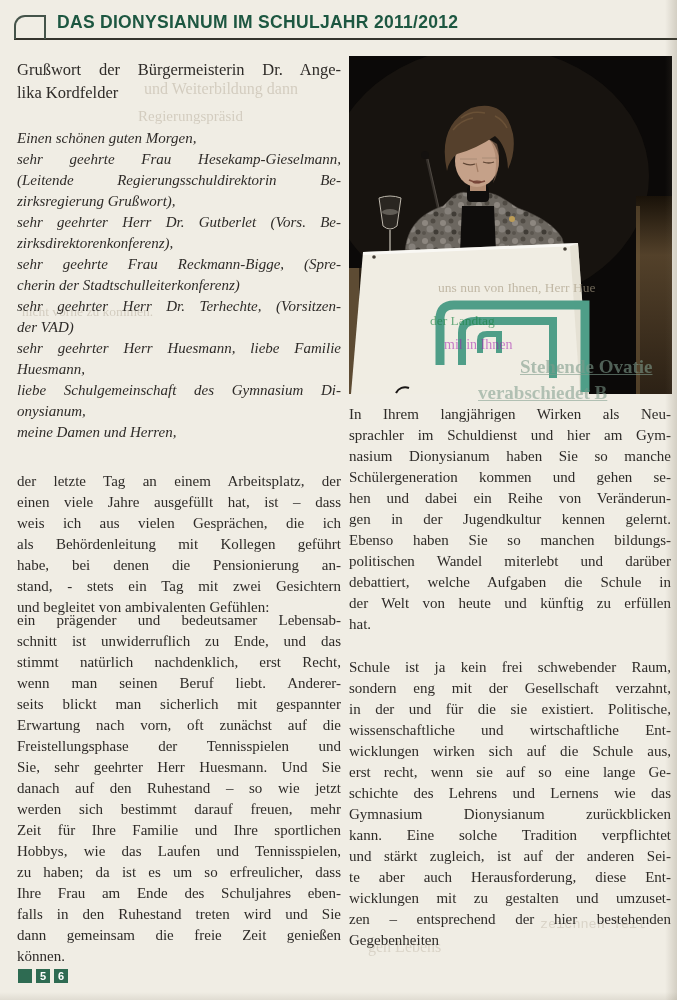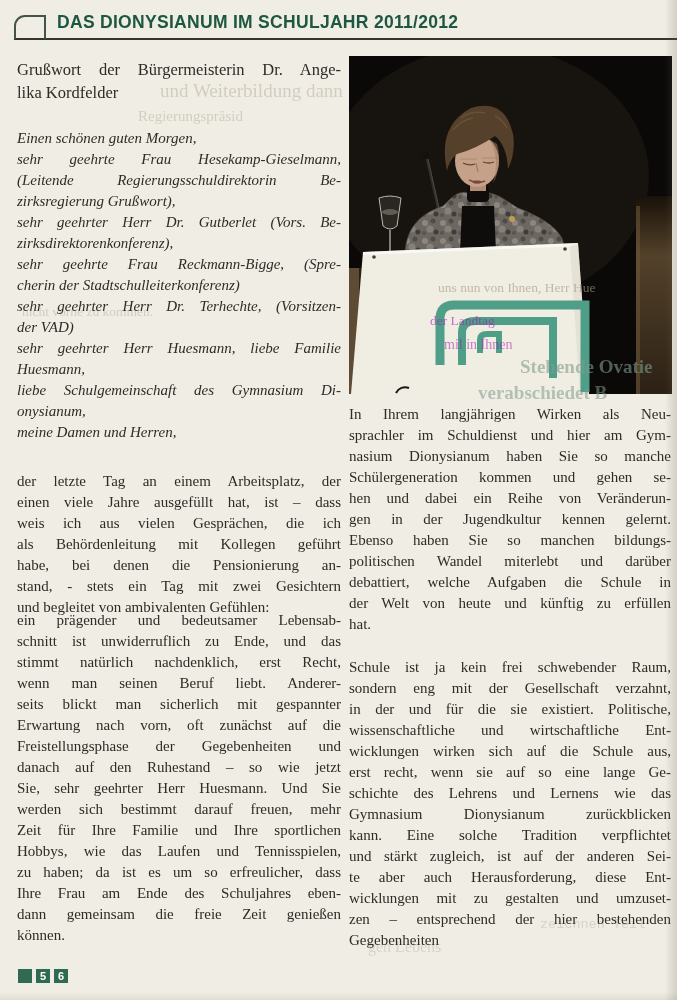--- a/index.html
+++ b/index.html
@@ -32,43 +32,43 @@
   #rpara1{top:404px;}
   #rpara2{top:657px;}
 
   
   .photo{position:absolute;left:349px;top:56px;width:323px;height:338px;z-index:1;}
 
   
   #ghost-layer{position:absolute;inset:0;z-index:2;pointer-events:none;}
   .ghost{position:absolute;color:#b7ad9c;opacity:0.5;white-space:nowrap;
        font-family:"Liberation Serif", serif;filter:blur(0.4px);}
-  .gbold{font-weight:bold;}
+  .gbold{font-weight:bold;text-decoration:underline;}
 
   
   .footer{position:absolute;left:18px;top:969px;z-index:4;display:flex;gap:4px;}
   .sq{display:inline-block;width:14px;height:14px;background:#2e6b52;}
   .num{color:#ffffff;font-family:"Liberation Sans", sans-serif;font-weight:bold;
        font-size:11px;line-height:14px;text-align:center;}
 </style>
 </head>
 <body>
 
 <div class="page">
 
   <div class="tab"></div>
   <div class="htitle">DAS DIONYSIANUM IM SCHULJAHR 2011/2012</div>
   <div class="hrule"></div>
 
   <div id="ghost-layer">
-      <div class="ghost" style="left: 160px; top: 80px; font-size: 19px;">und Weiterbildung dann</div>
+      <div class="ghost" style="left: 144px; top: 80px; font-size: 16px;">und Weiterbildung dann</div>
       <div class="ghost" style="left: 138px; top: 108px; font-size: 15px;">Regierungspräsid</div>
       <div class="ghost" style="left: 22px; top: 304px; font-size: 13.5px;">nicht vorne zu kommen.</div>
       <div class="ghost" style="left: 438px; top: 280px; font-size: 13.5px; color: rgb(168, 156, 133); opacity: 0.65;">uns nun von Ihnen, Herr Hue</div>
-      <div class="ghost" style="left: 430px; top: 313px; font-size: 13.5px; color: #a21caf; opacity: 0.6;">der Landtag</div>
+      <div class="ghost" style="left: 430px; top: 313px; font-size: 13.5px; color: #15803d; opacity: 0.6;">der Landtag</div>
       <div class="ghost" style="left: 444px; top: 337px; font-size: 14px; color: #a21caf; opacity: 0.55;">mil in Ihnen</div>
       <div class="ghost gbold" style="left: 520px; top: 356px; font-size: 19px; color: rgb(127, 156, 140); opacity: 0.6;">Stehende Ovatie</div>
       <div class="ghost gbold" style="left: 478px; top: 382px; font-size: 19px; color: rgb(127, 156, 140); opacity: 0.55;">verabschiedet B</div>
       <div class="ghost" style="left: 540px; top: 917px; font-size: 13.5px; opacity: 0.4; font-family: Liberation Mono, monospace;">zeichnen Teil</div>
       <div class="ghost" style="left: 368px; top: 938px; font-size: 16px; opacity: 0.4;">gen Lebens</div>
     </div>
 
   <div id="heading" class="tblock lcol">
       <div class="line jfull">Grußwort der Bürgermeisterin Dr. Ange-</div>
       <div class="line">lika Kordfelder</div>
@@ -99,28 +99,29 @@
       <div class="line jfull">stand, - stets ein Tag mit zwei Gesichtern</div>
       <div class="line">und begleitet von ambivalenten Gefühlen:</div>
     </div>
   <div id="lpara2" class="tblock lcol">
       <div class="line jfull">ein prägender und bedeutsamer Lebensab-</div>
       <div class="line jfull">schnitt ist unwiderruflich zu Ende, und das</div>
       <div class="line jfull">stimmt natürlich nachdenklich, erst Recht,</div>
       <div class="line jfull">wenn man seinen Beruf liebt. Anderer-</div>
       <div class="line jfull">seits blickt man sicherlich mit gespannter</div>
       <div class="line jfull">Erwartung nach vorn, oft zunächst auf die</div>
-      <div class="line jfull">Freistellungsphase der Gegebenheiten und</div>
+      <div class="line jfull">Freistellungsphase der Tennisspielen und</div>
+      <div class="line jfull">Sie, sehr geehrter Herr Huesmann. Und Sie</div>
       <div class="line jfull">danach auf den Ruhestand – so wie jetzt</div>
-      <div class="line jfull">Sie, sehr geehrter Herr Huesmann. Und Sie</div>
       <div class="line jfull">werden sich bestimmt darauf freuen, mehr</div>
       <div class="line jfull">Zeit für Ihre Familie und Ihre sportlichen</div>
       <div class="line jfull">Hobbys, wie das Laufen und Tennisspielen,</div>
       <div class="line jfull">zu haben; da ist es um so erfreulicher, dass</div>
       <div class="line jfull">Ihre Frau am Ende des Schuljahres eben-</div>
+      <div class="line jfull">falls in den Ruhestand treten wird und Sie</div>
       <div class="line jfull">dann gemeinsam die freie Zeit genießen</div>
       <div class="line">können.</div>
     </div>
 
   <svg class="photo" viewBox="0 0 323 338" aria-hidden="true">
     <defs>
       <linearGradient id="pillarGrad" x1="0" y1="0" x2="0" y2="1">
         <stop offset="0" stop-color="#191209"></stop>
         <stop offset="0.3" stop-color="#53412a"></stop>
         <stop offset="1" stop-color="#2c2115"></stop>

